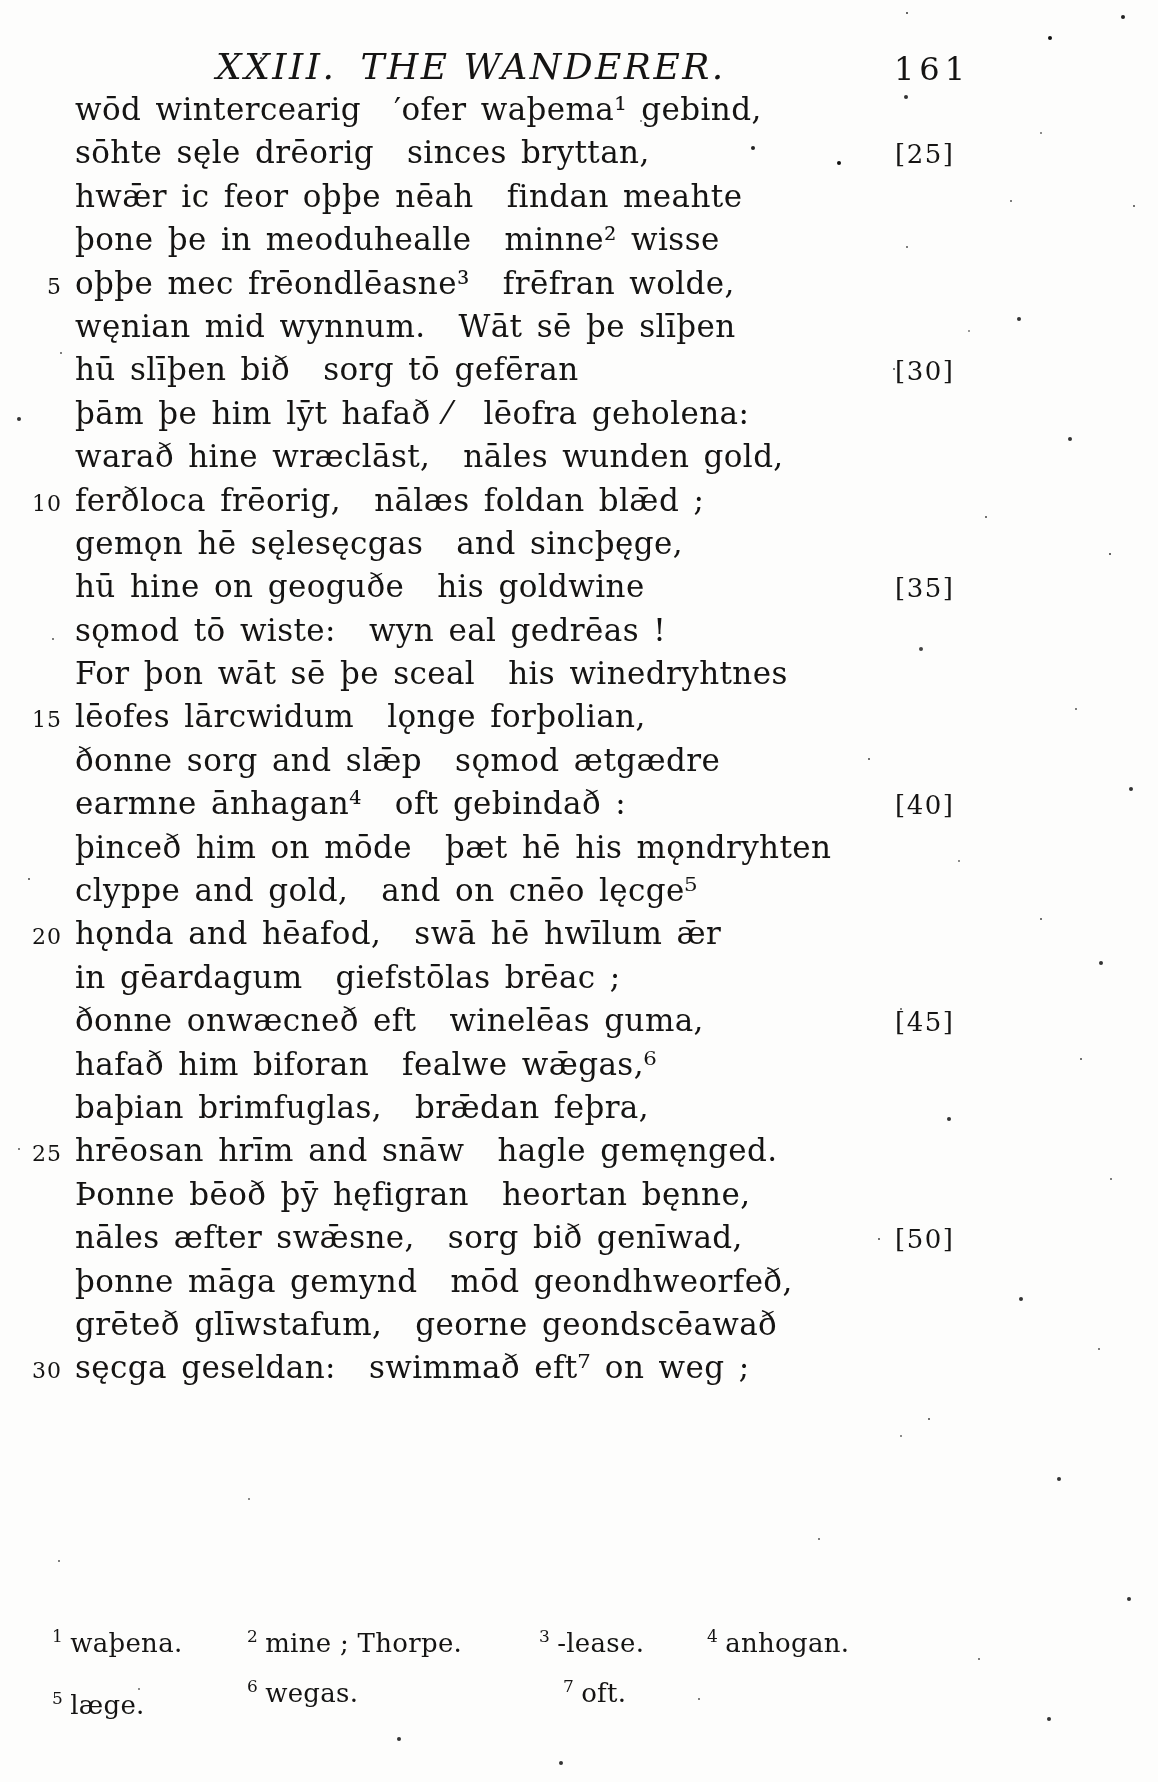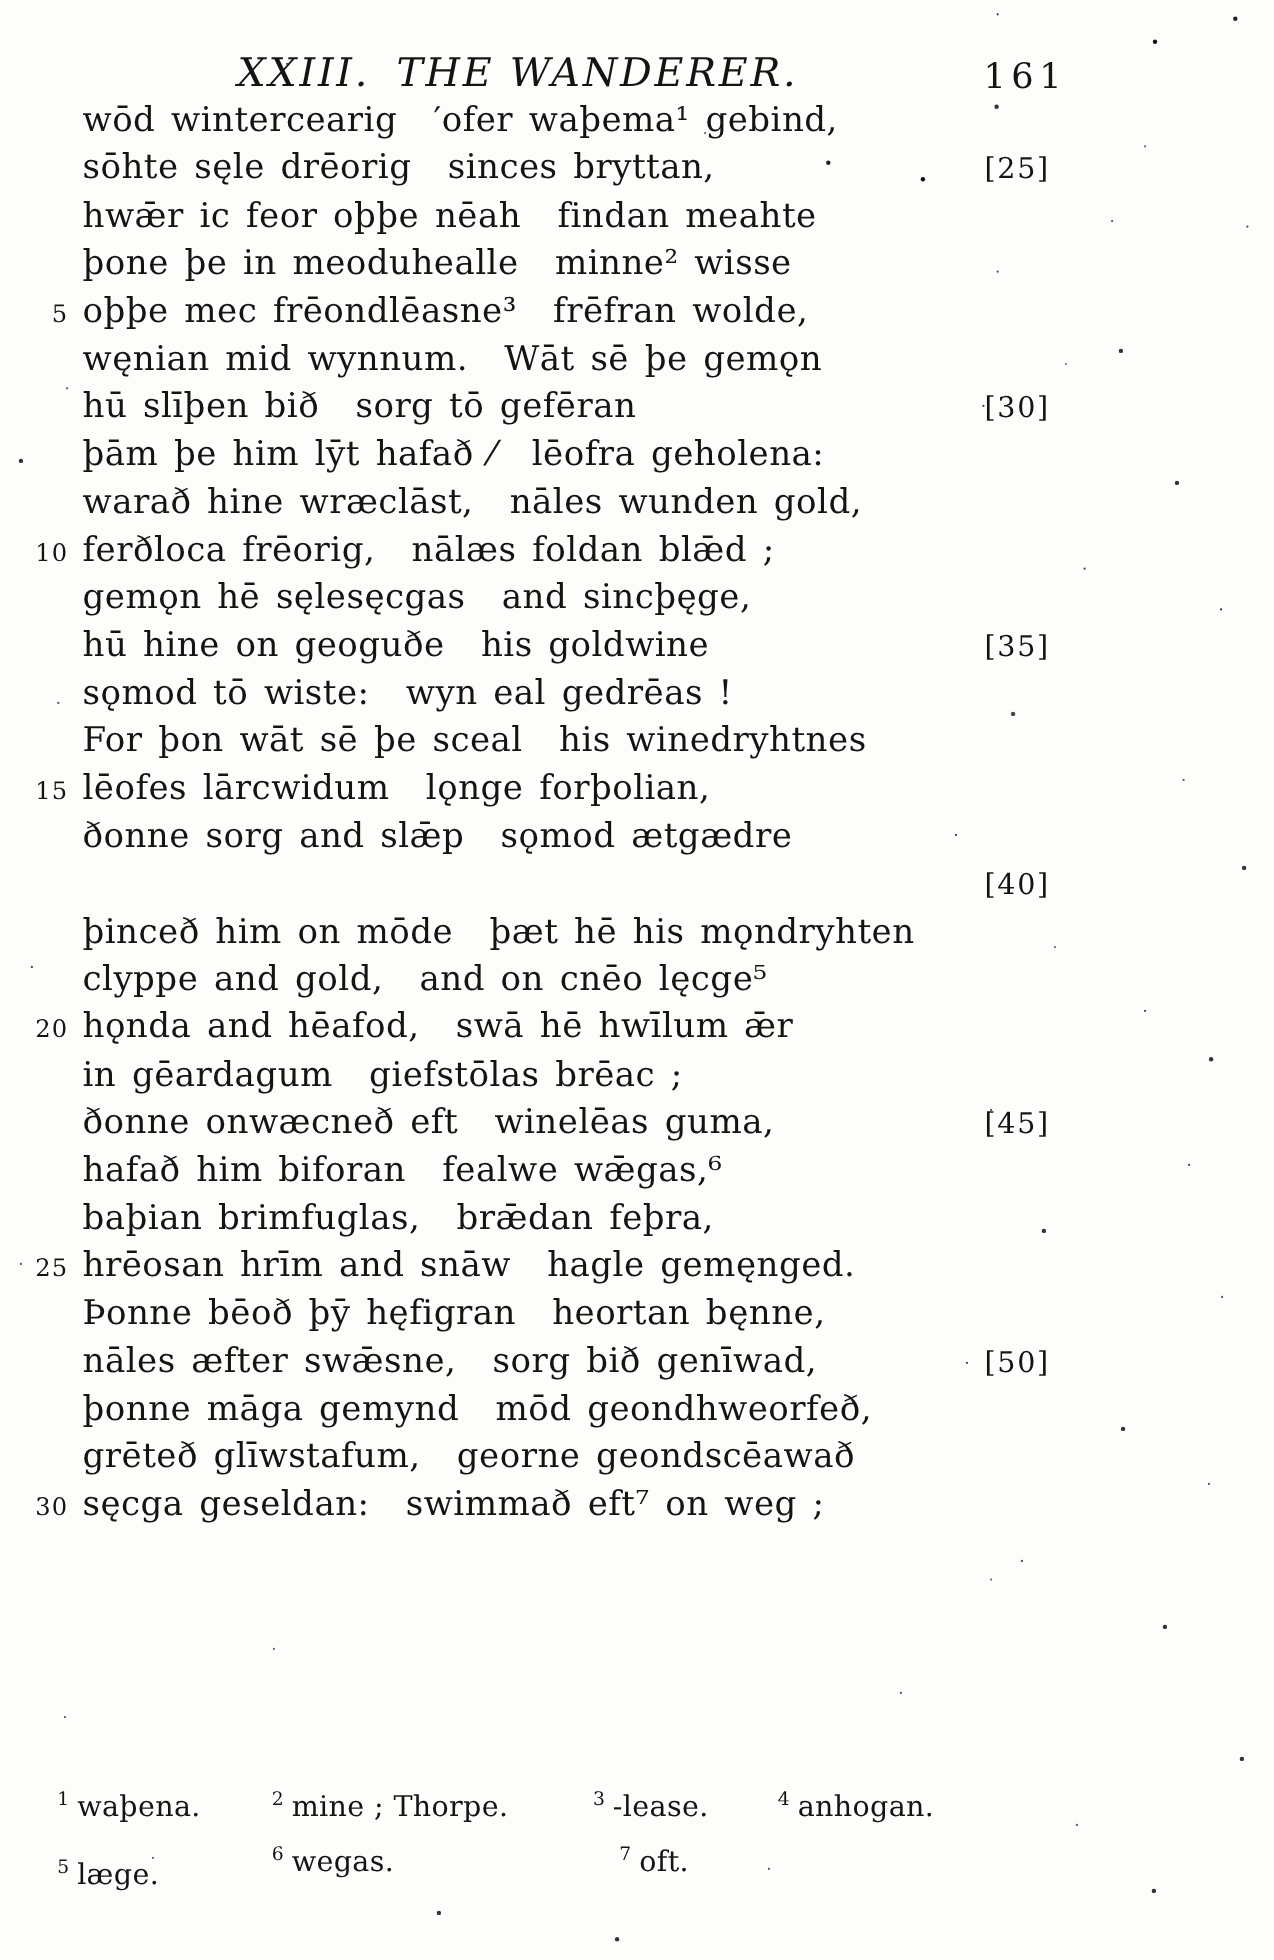--- a/index.html
+++ b/index.html
@@ -105,21 +105,21 @@
         <span class="vtext"><span class="half-a">þone þe in meoduhealle</span><span class="half-b">minne² wisse</span></span>
         <span class="lref"></span>
       </div>
       <div class="vline">
         <span class="lnum">5</span>
         <span class="vtext"><span class="half-a">oþþe mec frēondlēasne³</span><span class="half-b">frēfran wolde,</span></span>
         <span class="lref"></span>
       </div>
       <div class="vline">
         <span class="lnum"></span>
-        <span class="vtext"><span class="half-a">węnian mid wynnum.</span><span class="half-b">Wāt sē þe gemǫn</span></span>
+        <span class="vtext"><span class="half-a">węnian mid wynnum.</span><span class="half-b">Wāt sē þe slīþen</span></span>
         <span class="lref"></span>
       </div>
       <div class="vline">
         <span class="lnum"></span>
         <span class="vtext"><span class="half-a">hū slīþen bið</span><span class="half-b">sorg tō gefēran</span></span>
         <span class="lref">[30]</span>
       </div>
       <div class="vline">
         <span class="lnum"></span>
         <span class="vtext"><span class="half-a">þām þe him lȳt hafað ⁄</span><span class="half-b">lēofra geholena:</span></span>
@@ -160,20 +160,21 @@
         <span class="vtext"><span class="half-a">lēofes lārcwidum</span><span class="half-b">lǫnge forþolian,</span></span>
         <span class="lref"></span>
       </div>
       <div class="vline">
         <span class="lnum"></span>
         <span class="vtext"><span class="half-a">ðonne sorg and slǣp</span><span class="half-b">sǫmod ætgædre</span></span>
         <span class="lref"></span>
       </div>
       <div class="vline">
         <span class="lnum"></span>
+        <span class="vtext"><span class="half-a">earmne ānhagan⁴</span><span class="half-b">oft gebindað :</span></span>
         <span class="lref">[40]</span>
       </div>
       <div class="vline">
         <span class="lnum"></span>
         <span class="vtext"><span class="half-a">þinceð him on mōde</span><span class="half-b">þæt hē his mǫndryhten</span></span>
         <span class="lref"></span>
       </div>
       <div class="vline">
         <span class="lnum"></span>
         <span class="vtext"><span class="half-a">clyppe and gold,</span><span class="half-b">and on cnēo lęcge⁵</span></span>

